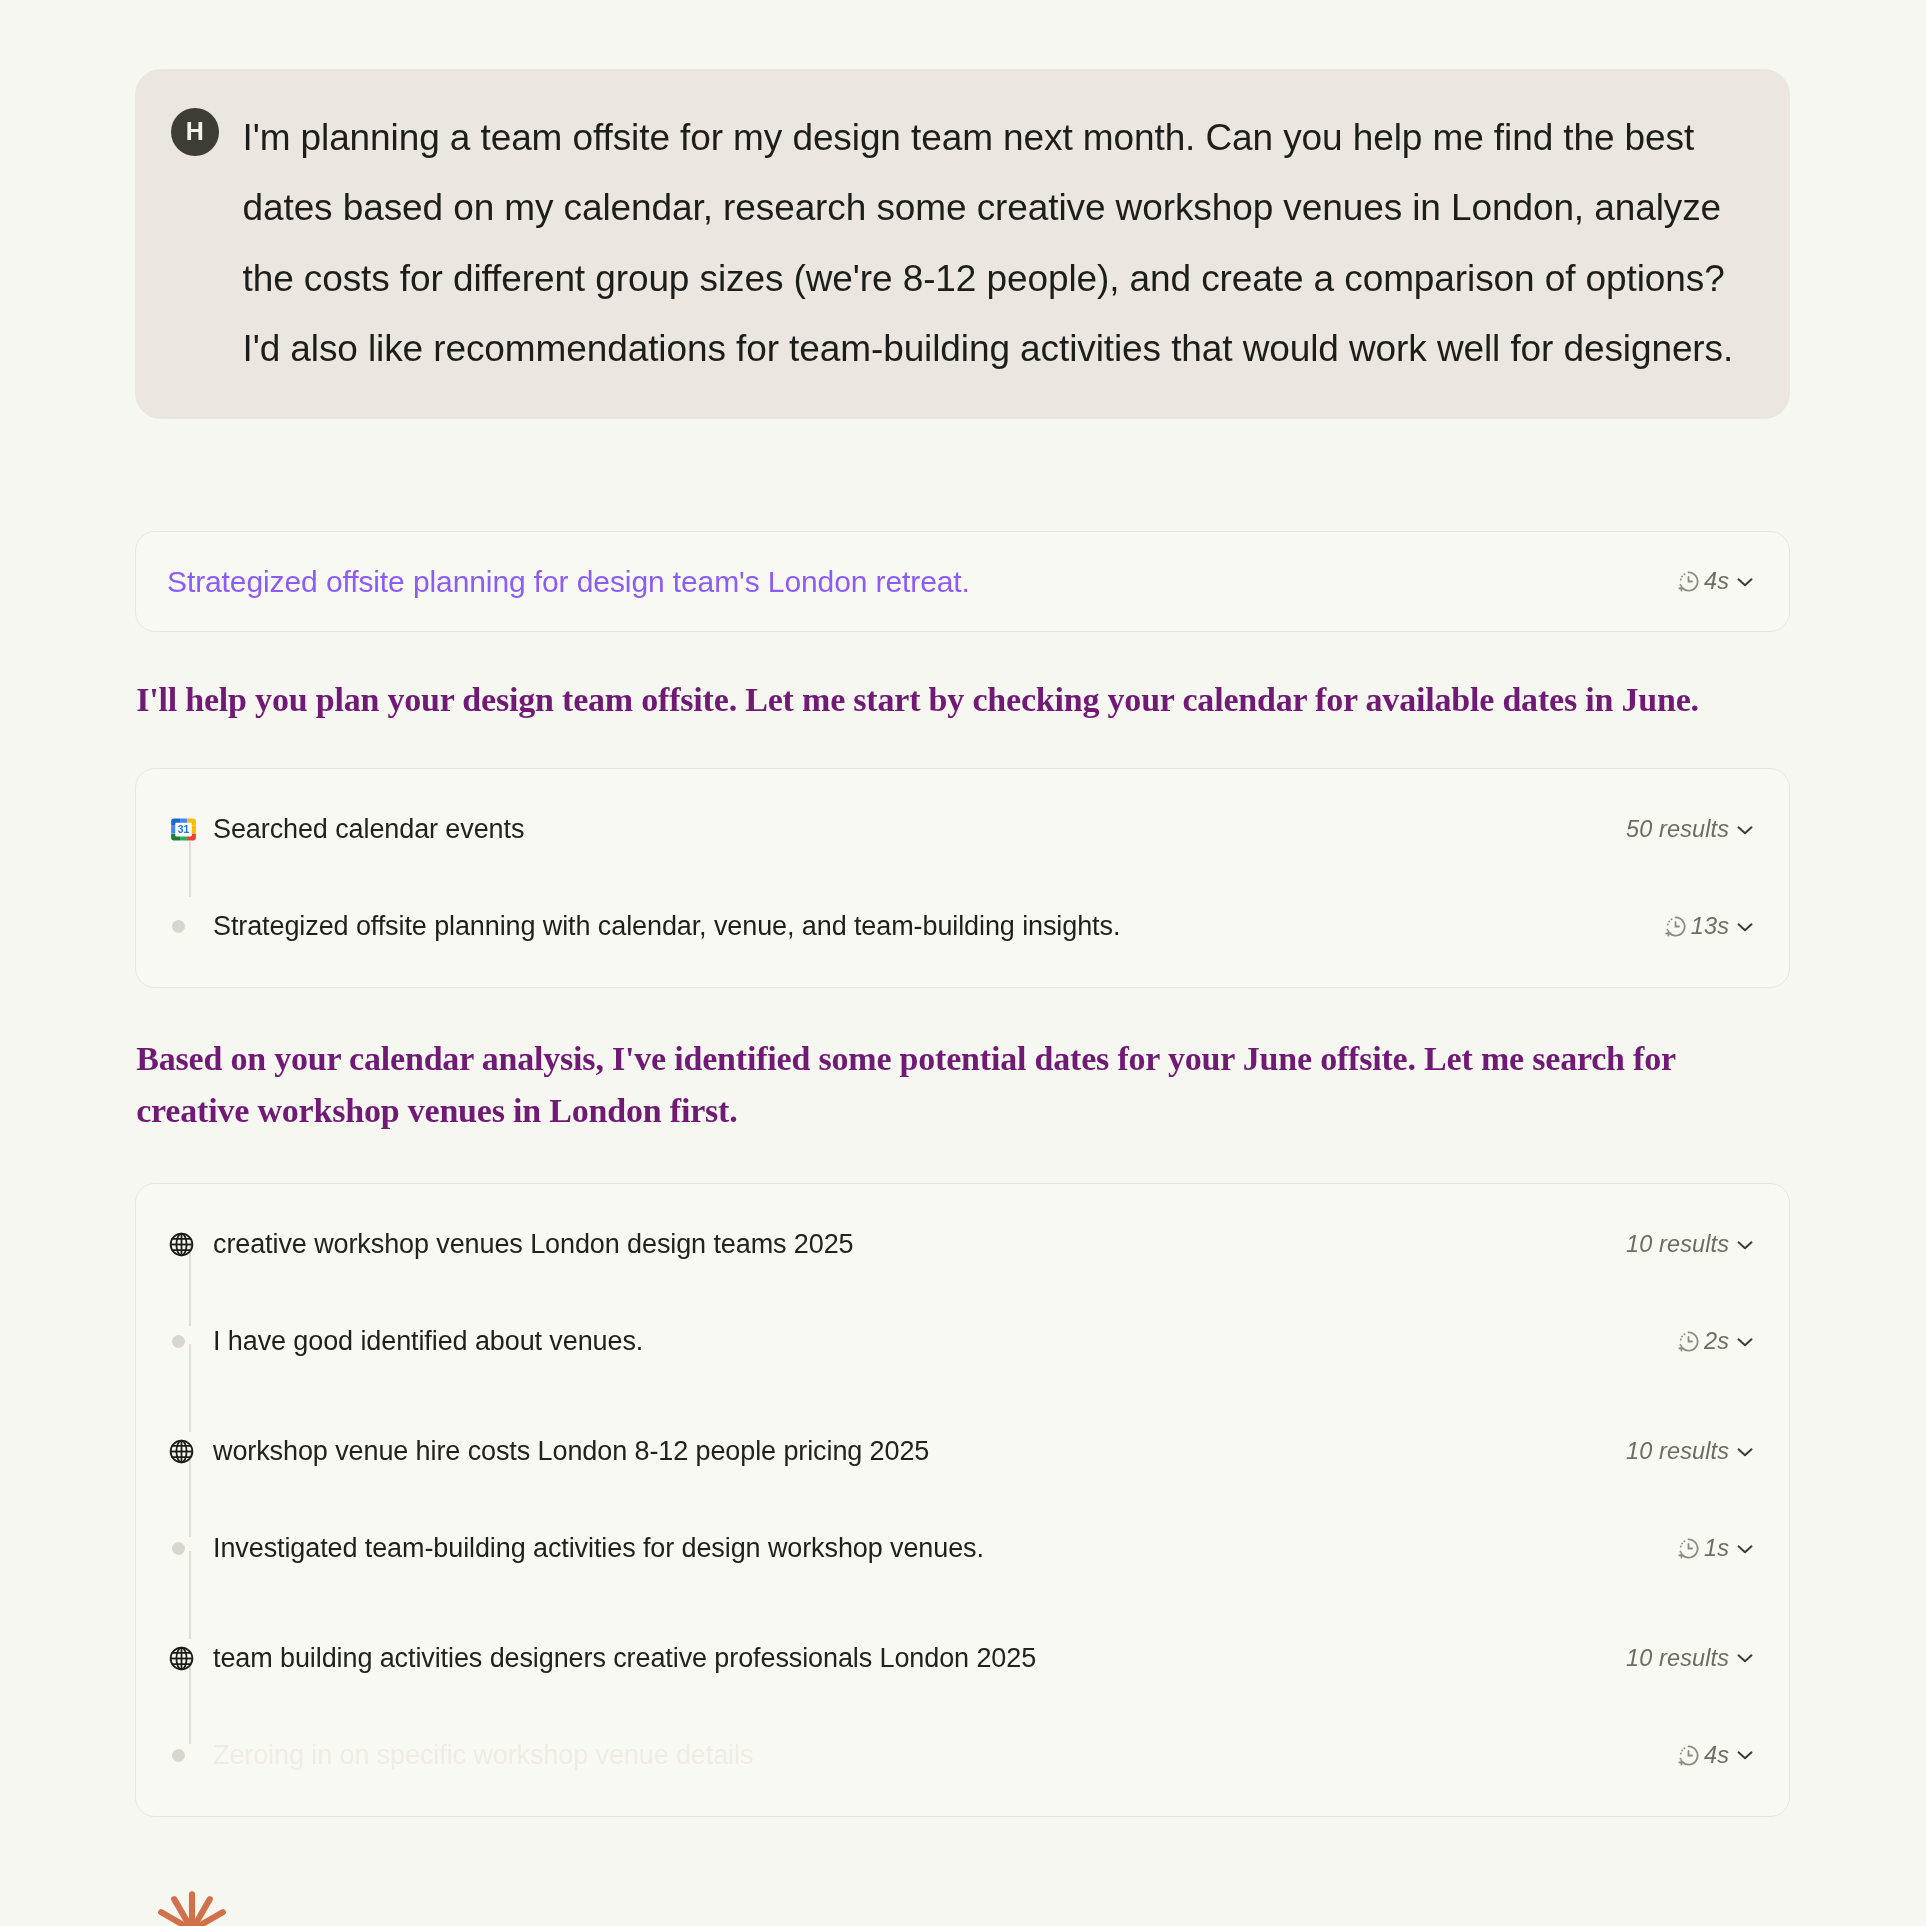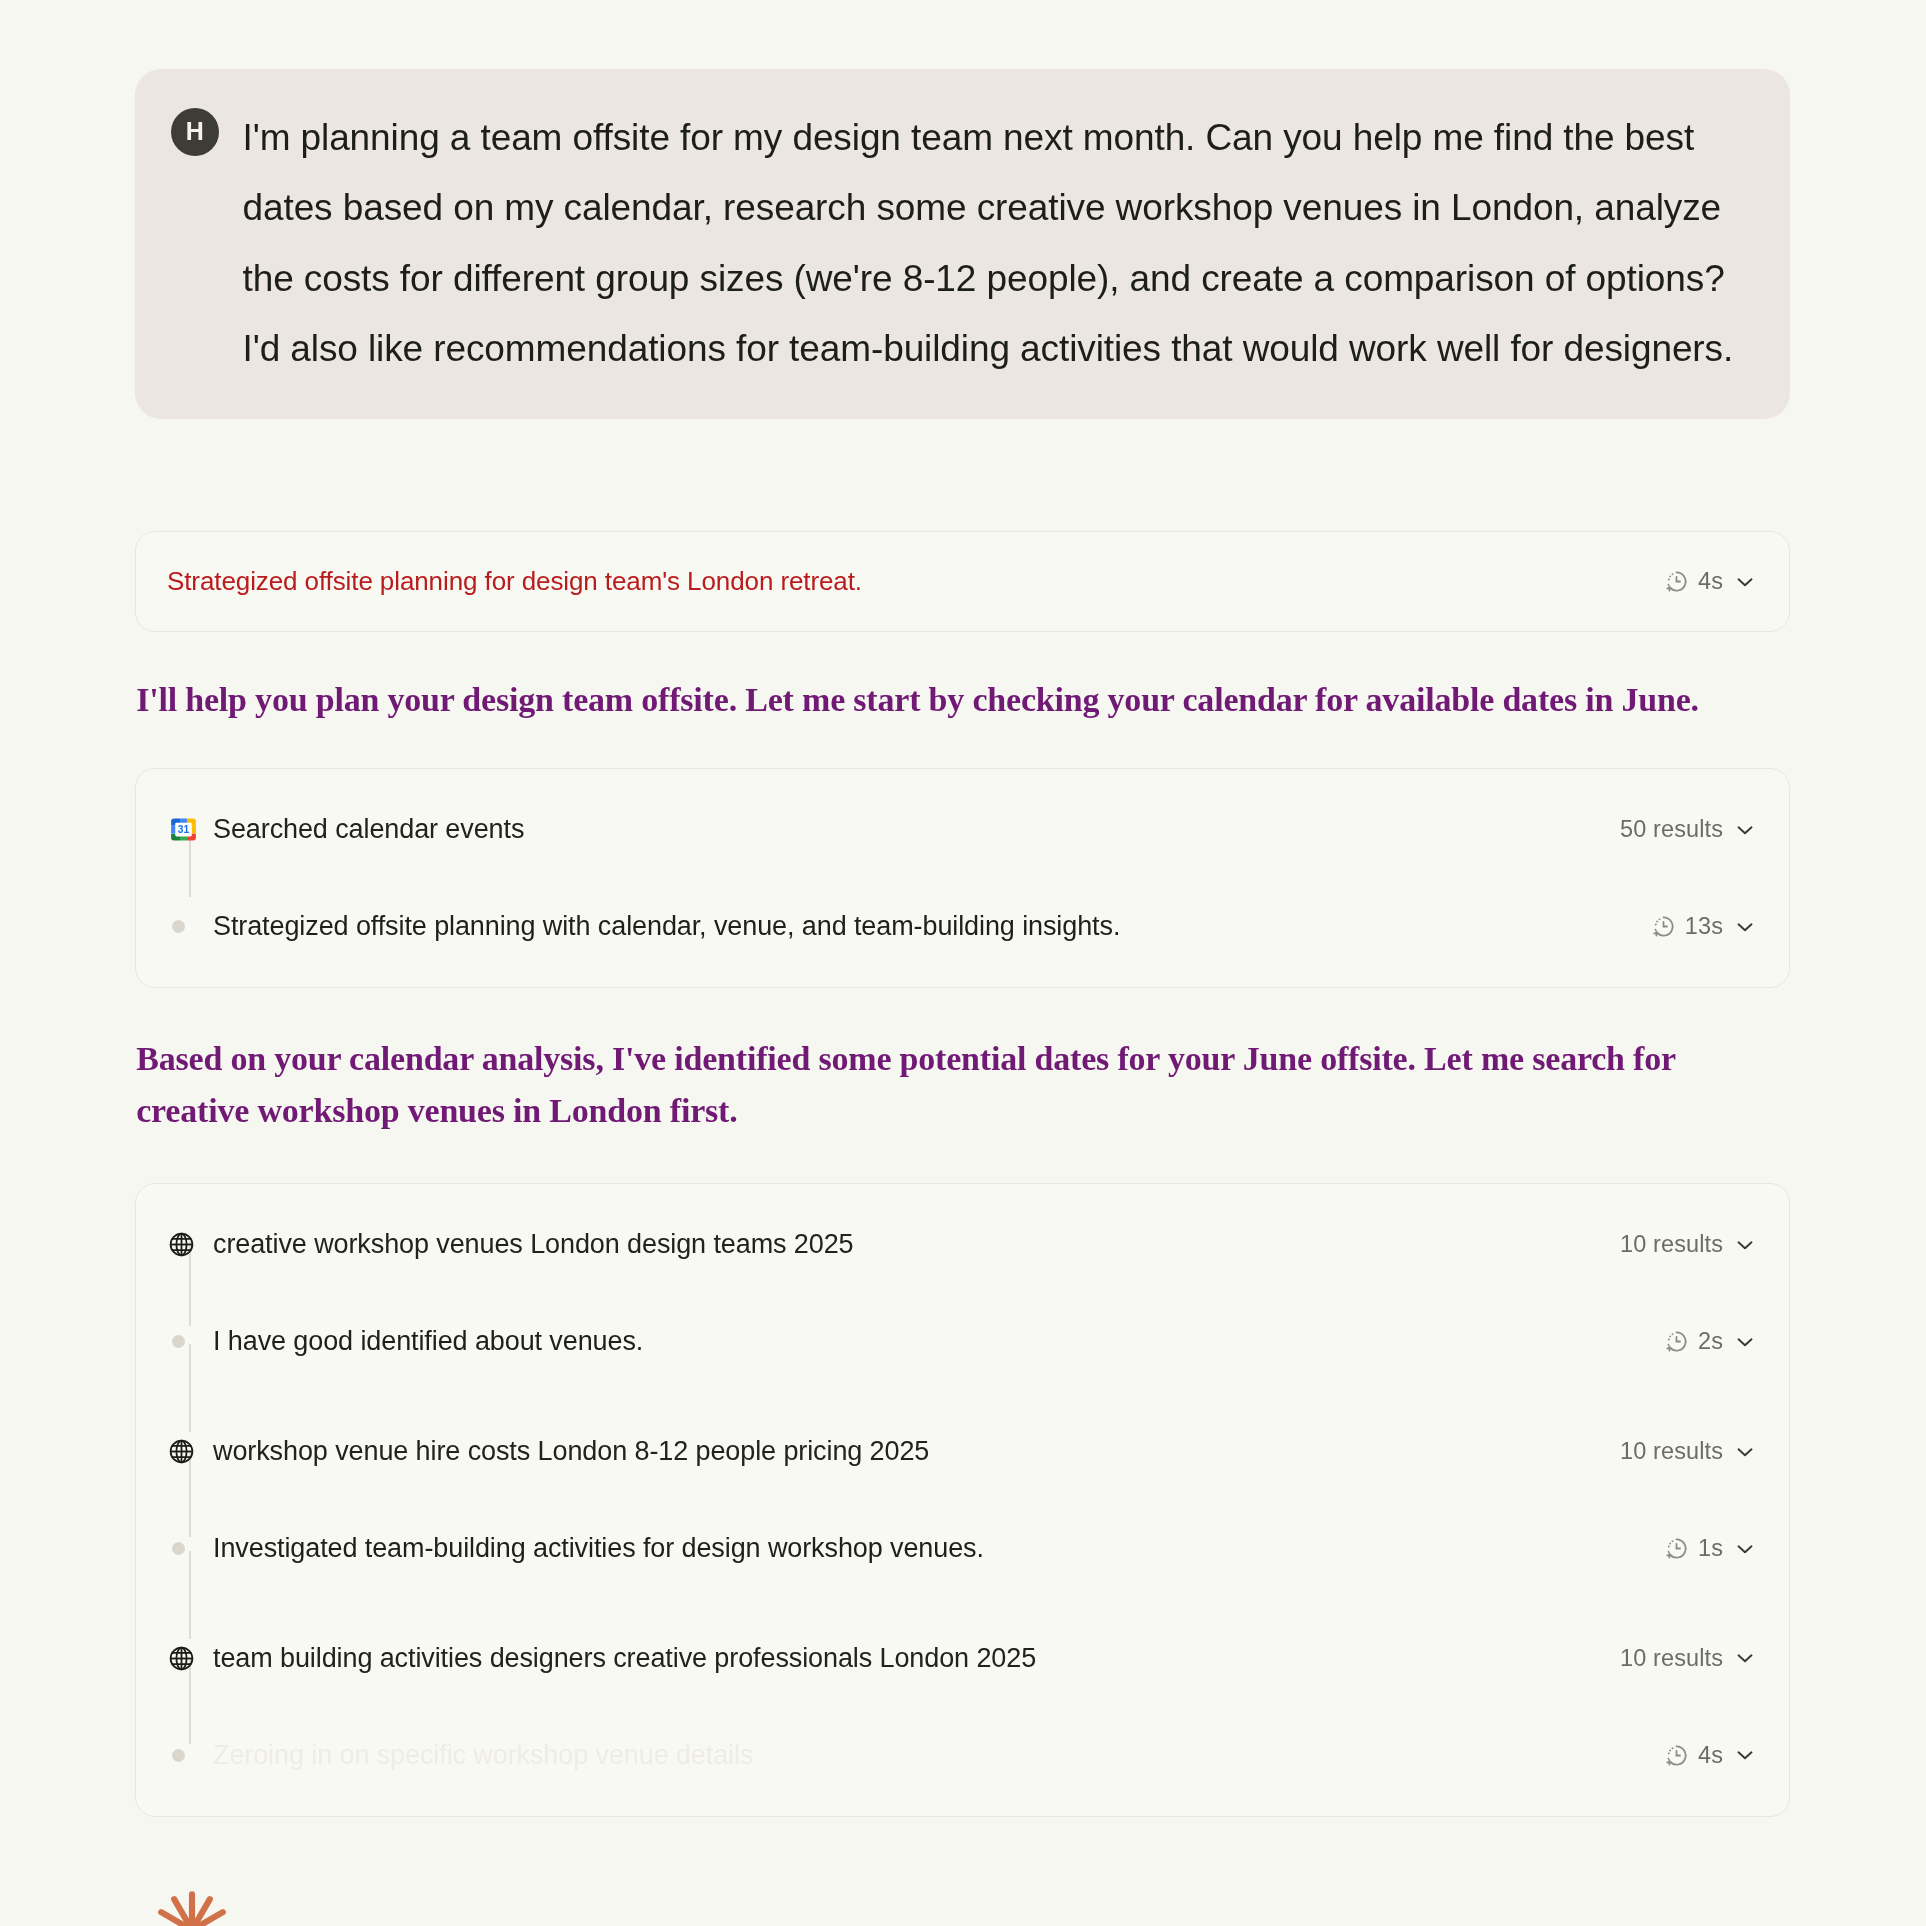--- a/index.html
+++ b/index.html
@@ -70,35 +70,36 @@
 
   .thinking-card {
     margin-top: 112px;
     padding: 0 31px;
     height: 101px;
     display: flex;
     align-items: center;
   }
 
   .row-title {
-    font-size: 26px;
-    color: #b91c1c;
+    font-size: 30px;
+    color: #8b5cf6;
     letter-spacing: -0.1px;
     white-space: nowrap;
   }
 
   .spacer {
     flex: 1 1 auto;
   }
 
   .meta {
     display: flex;
     align-items: center;
-    gap: 9px;
+    gap: 3px;
     flex: 0 0 auto;
+    font-style: italic;
   }
   .meta-text {
     font-size: 23.5px;
     color: #6d6d64;
     letter-spacing: 0.1px;
     white-space: nowrap;
   }
 
   .ico {
     display: inline-block;

